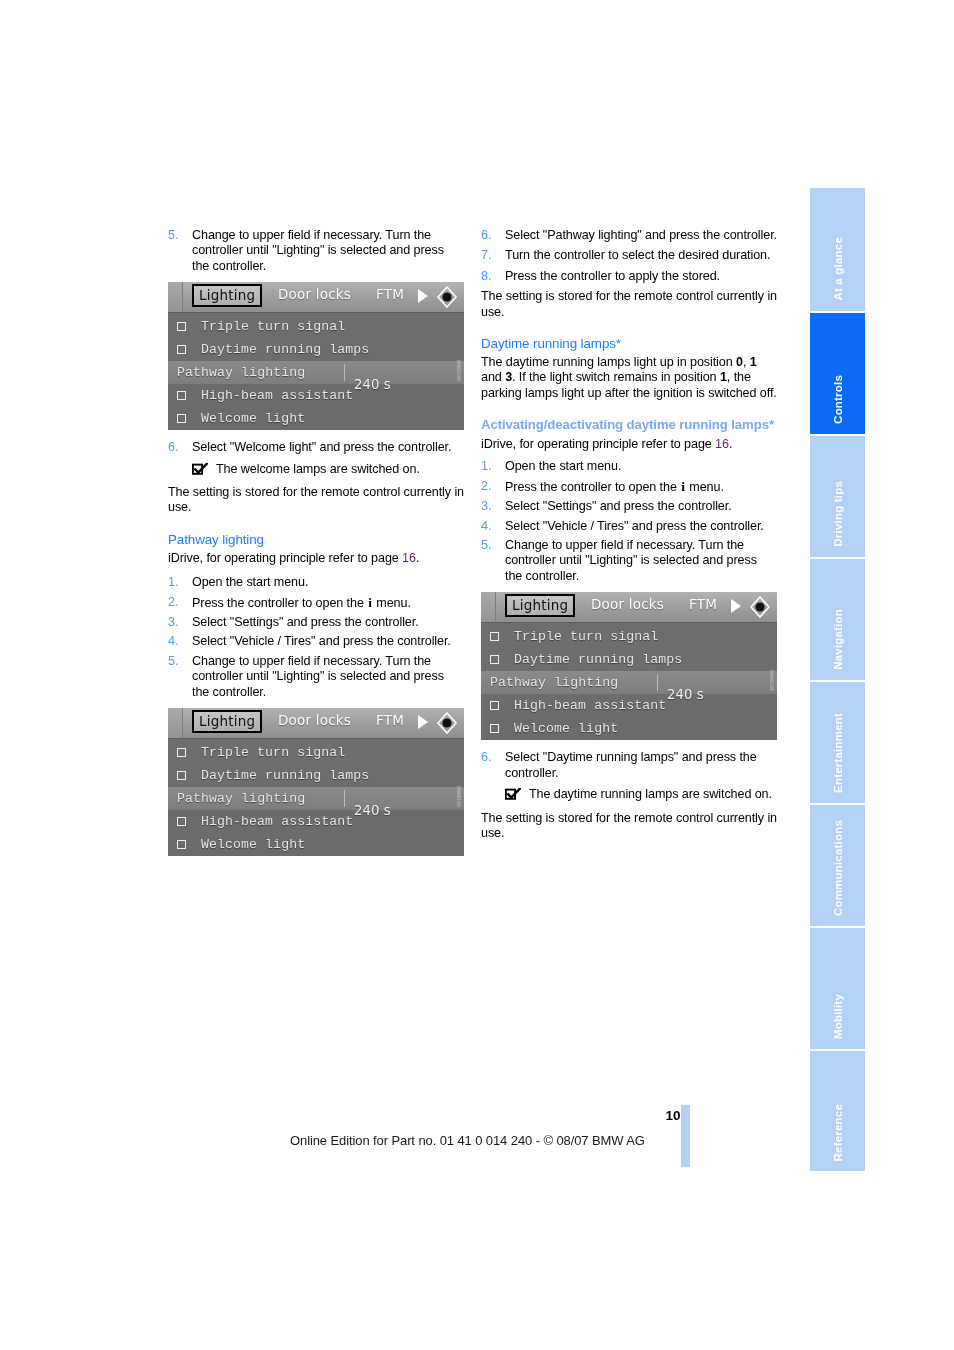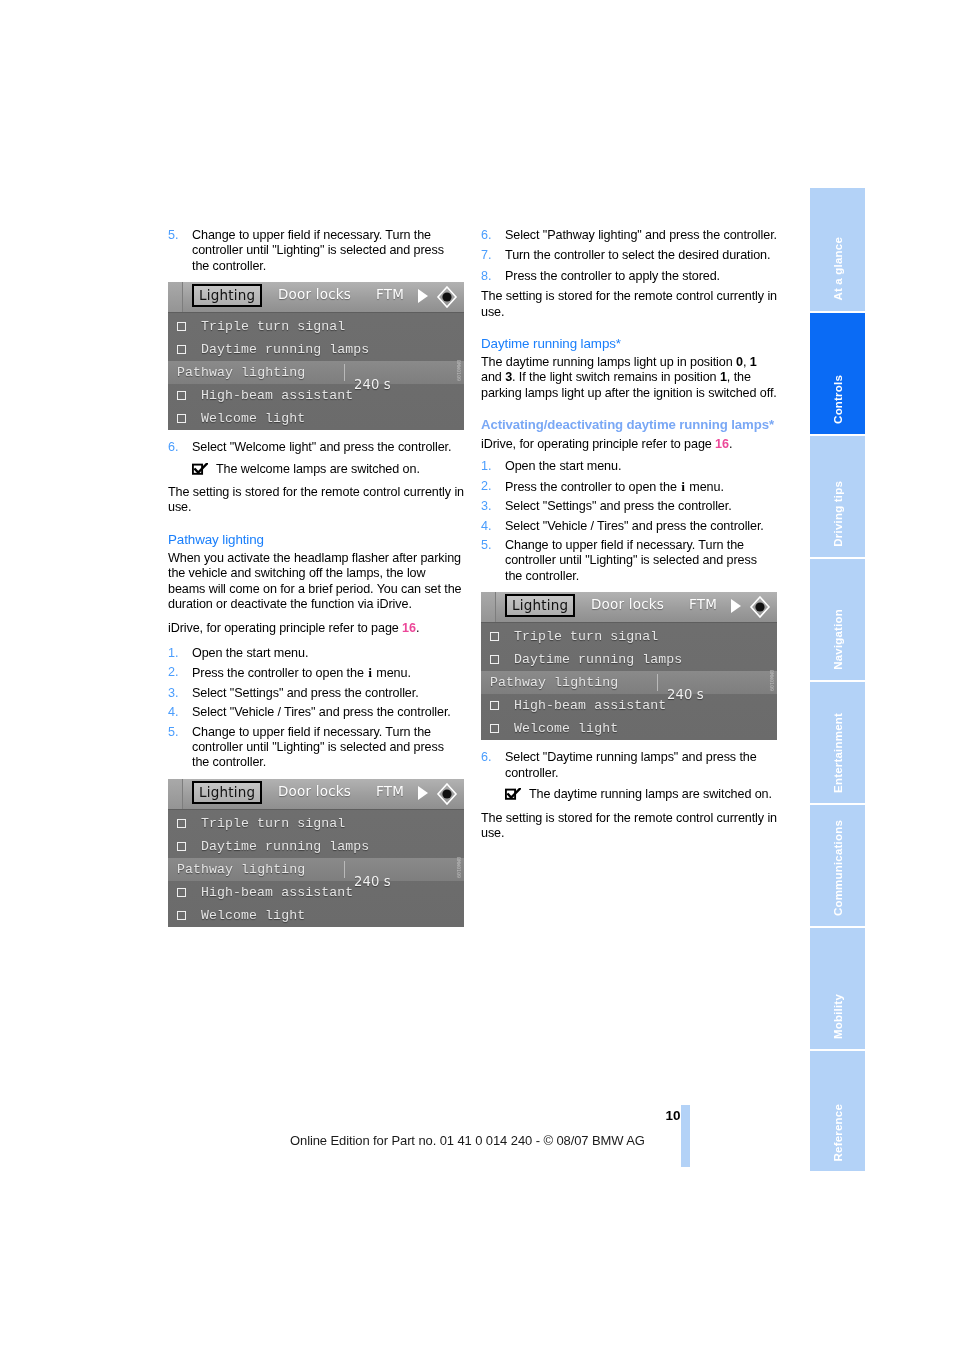--- a/index.html
+++ b/index.html
@@ -115,21 +115,21 @@
   }
   .check-icon {
     position: absolute;
     left: 24px;
     top: 1px;
     width: 16px;
     height: 13px;
     display: block;
   }
 
-  .xref { color: #ec4899; font-weight: bold; }
+  .xref { color: #701a75; }
   .b { font-weight: bold; }
 
   .inline-i {
     font-weight: bold;
     font-family: "Liberation Serif", serif;
     font-size: 13.5px;
     padding: 0 1px;
   }
 
   
@@ -383,21 +383,20 @@
             <path d="M3.2 6.4 L6.2 9.6 L15 0.6" fill="none" stroke="#000" stroke-width="2.4" stroke-linecap="square"></path>
           </svg>
         </span>
         <span>The welcome lamps are switched on.</span>
       </div>
 
       <p class="para">The setting is stored for the remote control currently in use.</p>
 
       <h2 class="h2">Pathway lighting</h2>
 
-      <p class="para">When you activate the headlamp flasher after parking the vehicle and switching off the lamps, the low beams will come on for a brief period. You can set the duration or deactivate the function via iDrive.</p>
 
       <p class="para"><span>iDrive, for operating principle refer to page </span><span class="xref">16</span><span>.</span></p>
 
       <ol class="steps">
         <li>
           <span class="num">1.</span><span>Open the start menu.</span>
         </li>
         <li>
           <span class="num">2.</span><span>Press the controller to open the </span><span class="inline-i">i</span><span> menu.</span>
         </li>

